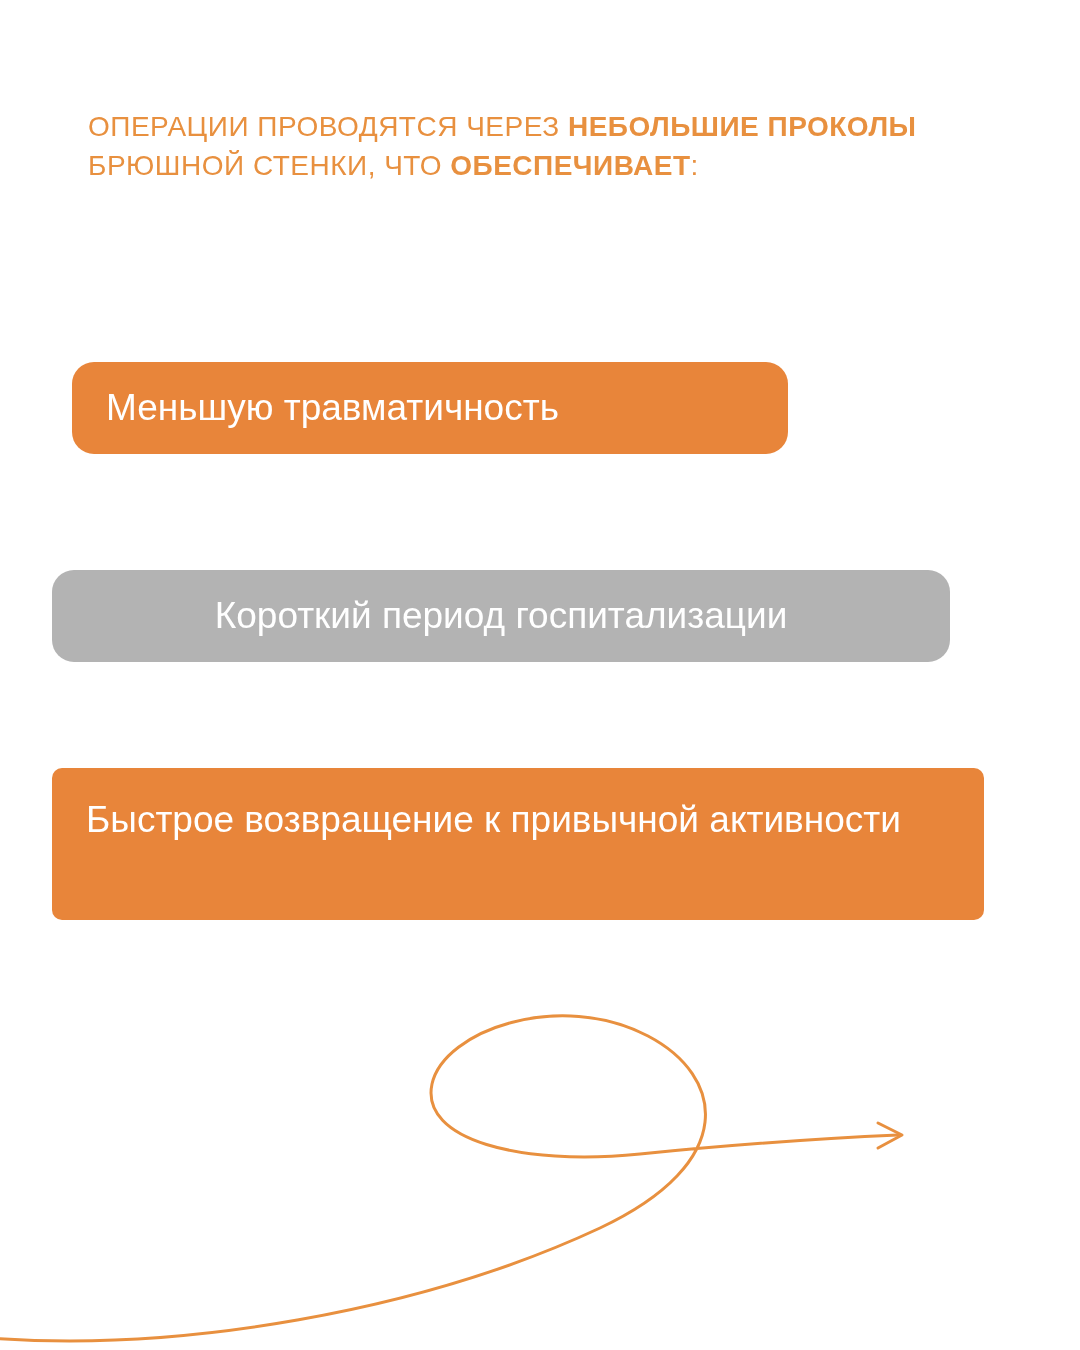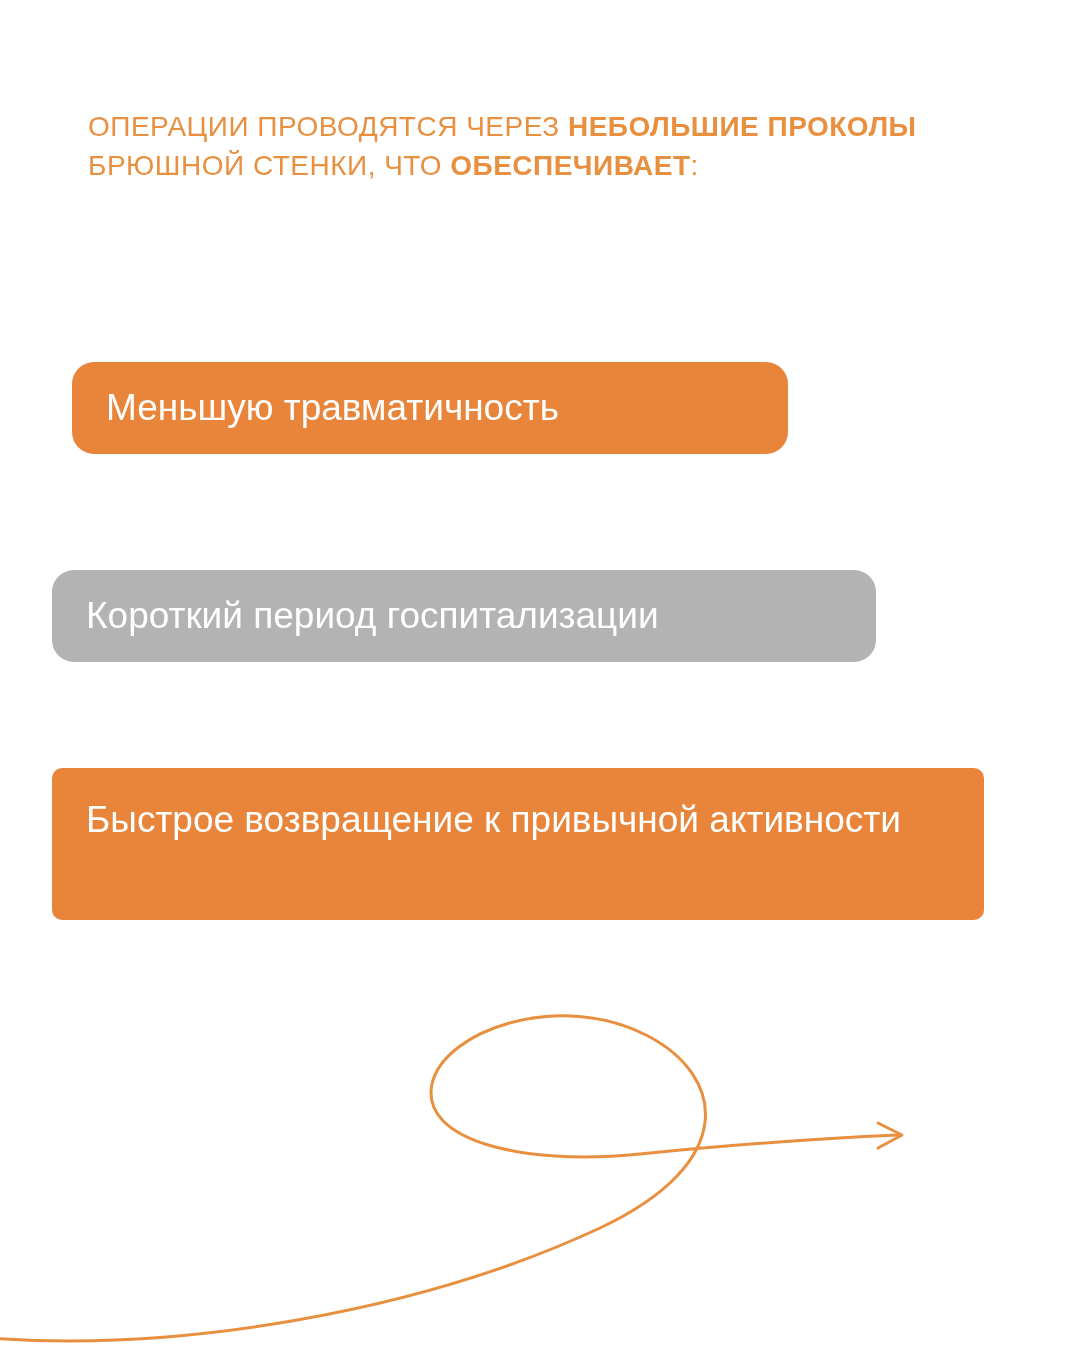--- a/index.html
+++ b/index.html
@@ -63,22 +63,23 @@
   #pill-1 {
     left: 52px;
     top: 362px;
     width: 716px;
     height: 92px;
     margin-left: 20px;
   }
   #pill-2 {
     left: 52px;
     top: 570px;
-    width: 824px;
+    width: 898px;
     height: 92px;
+    justify-content: center;
   }
   #pill-3 {
     left: 52px;
     top: 768px;
     width: 932px;
     height: 152px;
     align-items: flex-start;
     padding-top: 28px;
     border-radius: 10px;
   }

